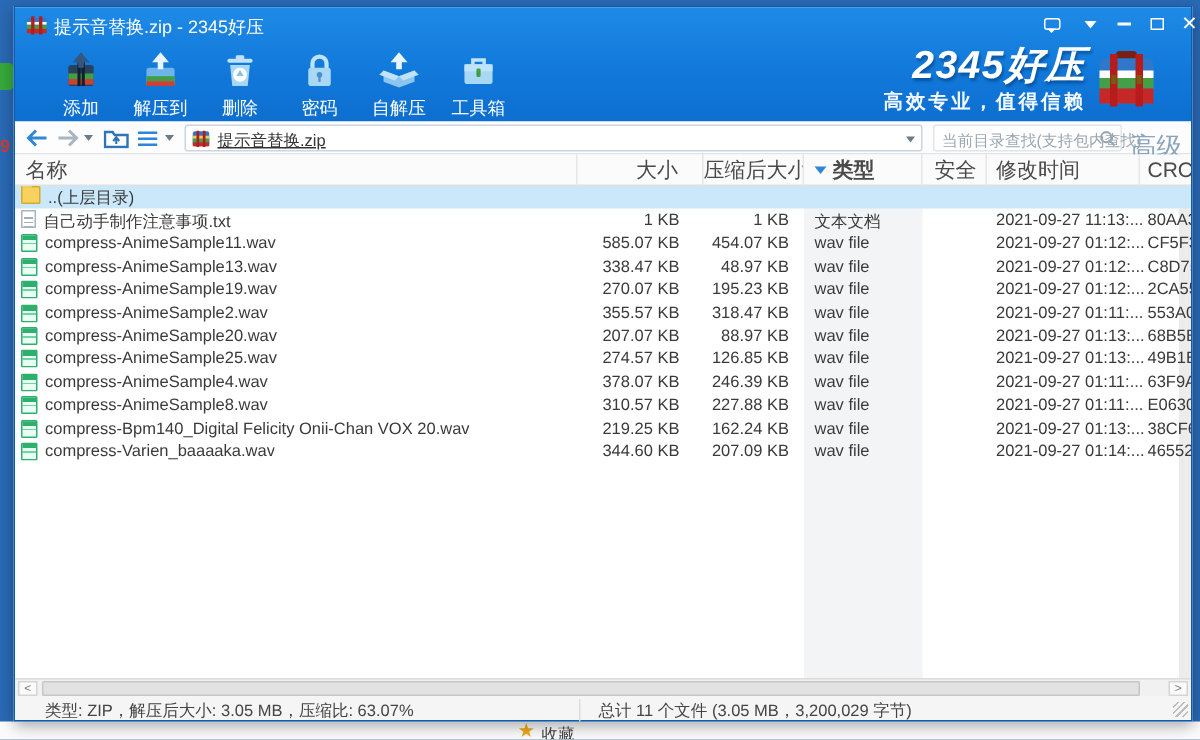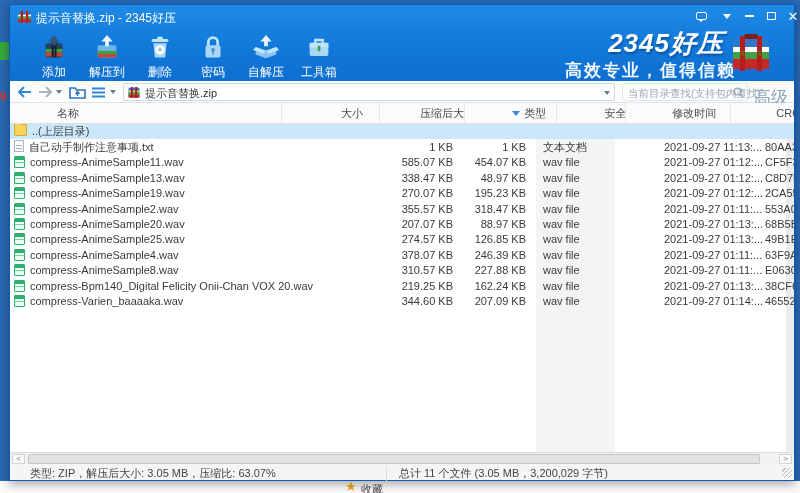--- a/index.html
+++ b/index.html
@@ -36,43 +36,43 @@
   
   .tbtn { position:absolute; top:28px; width:52px; height:46px; text-align:center; }
   .tbtn .ticon { width:30px; height:30px; margin:0 auto; display:block; }
   .tbtn .tlabel { display:block; color:#fff; font-size:12px; margin-top:1px; white-space:nowrap; }
   #tb-0{left:18px;} #tb-1{left:71px;} #tb-2{left:124px;} #tb-3{left:177px;} #tb-4{left:230px;} #tb-5{left:283px;}
 
   
   #brand { right:14px; top:24px; width:230px; height:50px; text-align:right; }
   #logo-text { color:#fff; font-size:26px; font-weight:bold; font-style:italic; letter-spacing:1px; line-height:28px;
                text-shadow:1px 2px 2px rgba(0,40,90,.45); position:absolute; right:56px; top:0; white-space:nowrap; }
-  #tagline { color:#f2f8ff; font-size:17px; font-weight:bold; letter-spacing:2px; position:absolute; right:44px; top:30px; white-space:nowrap; }
+  #tagline { color:#f2f8ff; font-size:13px; font-weight:bold; letter-spacing:2px; position:absolute; right:56px; top:30px; white-space:nowrap; }
   #logo-mark { position:absolute; right:8px; top:4px; width:42px; height:40px; }
 
   
   #navbar { left:0; top:76px; width:784px; height:22px; background:#fdfdfd; border-bottom:1px solid #dde4ea; }
   .nbtn { position:absolute; top:2px; height:18px; display:flex; align-items:center; justify-content:center; }
   #nav-back{left:5px;width:18px;} #nav-fwd{left:26px;width:18px;} #nav-fwd-caret{left:44px;width:10px;}
   #nav-up{left:57px;width:20px;} #nav-view{left:80px;width:17px;} #nav-view-caret{left:98px;width:10px;}
   .caret-down { width:0;height:0;border-left:3.5px solid transparent;border-right:3.5px solid transparent;border-top:4px solid #6b7b88; }
   #addr-box { position:absolute; left:113px; top:2px; width:492px; height:18px; background:#fff; border:1px solid #ccd6e0; border-radius:2px; }
   #addr-icon { position:absolute; left:4px; top:3px; width:12px; height:11px; }
-  #addr-text { position:absolute; left:21px; top:2px; font-size:11px; color:#333; white-space:nowrap; }
+  #addr-text { position:absolute; left:21px; top:2px; font-size:11px; color:#333; white-space:nowrap;text-decoration:underline; }
   #addr-caret { position:absolute; right:4px; top:7px; }
   #search-box { position:absolute; left:612px; top:2px; width:126px; height:18px; background:#fff; border:1px solid #dfe6ec; border-radius:2px; }
   #search-ph { position:absolute; left:5px; top:3px; font-size:10.5px; color:#9aa6b1; white-space:nowrap; }
   #search-icon { position:absolute; right:3px; top:3px; width:11px; height:11px; }
   #adv-link { position:absolute; left:744px; top:5px; font-size:17px; color:#8aa4bd; }
 
   
   #colhead { left:0; top:98px; width:784px; height:21px; background:#fbfbfb; border-bottom:1px solid #e0e0e0; display:flex; }
-  .hcell { height:20px; line-height:20px; font-size:11px; color:#4a4a4a; border-right:1px solid #e6e6e6; overflow:hidden; white-space:nowrap;margin-left:40px; }
+  .hcell { height:20px; line-height:20px; font-size:14px; color:#4a4a4a; border-right:1px solid #e6e6e6; overflow:hidden; white-space:nowrap; }
   .hc-name{width:375px; padding-left:7px;} .hc-size{width:84px; text-align:right; padding-right:16px;}
-  .hc-packed{width:67px; text-align:right; padding-right:10px;} .hc-type{width:79px; padding-left:7px; display:flex; align-items:center;}
+  .hc-packed{width:67px; text-align:right; padding-right:10px;} .hc-type{width:79px; padding-left:7px; display:flex; align-items:center;font-weight:bold;}
   .hc-sec{width:43px; padding-left:8px;} .hc-mod{width:102px; padding-left:6px;} .hc-crc{width:34px; padding-left:5px; border-right:none;}
   #sort-arrow { width:0; height:0; border-left:4px solid transparent; border-right:4px solid transparent; border-top:5px solid #2e86d9; margin-right:4px; }
 
   
   #list { left:0; top:119px; width:784px; height:328px; background:#fff; overflow:hidden; }
   #type-tint { position:absolute; left:526px; top:0; width:79px; height:328px; background:#f3f4f5; }
   #vscroll { position:absolute; left:776px; top:0; width:8px; height:328px; background:#ececec; }
   .row { position:relative; display:flex; height:15.4px; align-items:center; }
   .row.selected { background:#cbe8fa; }
   .cname{width:375px; display:flex; align-items:flex-start; padding-left:4px; overflow:hidden;}

